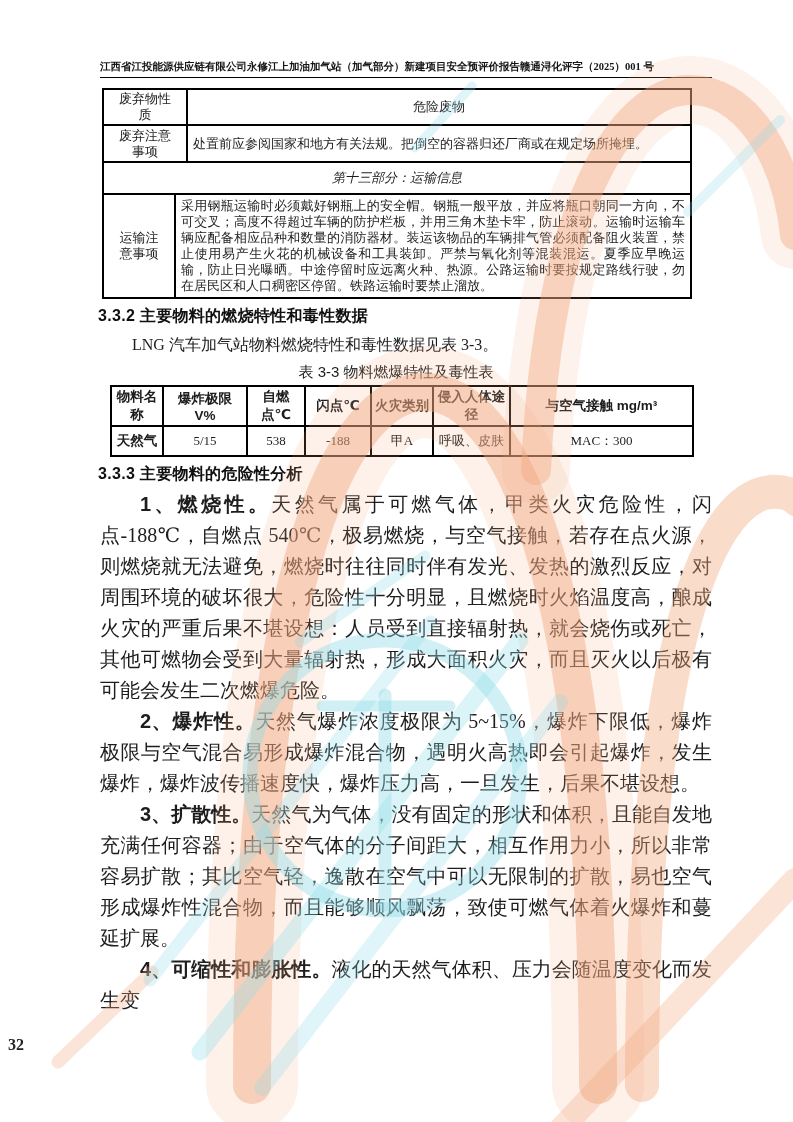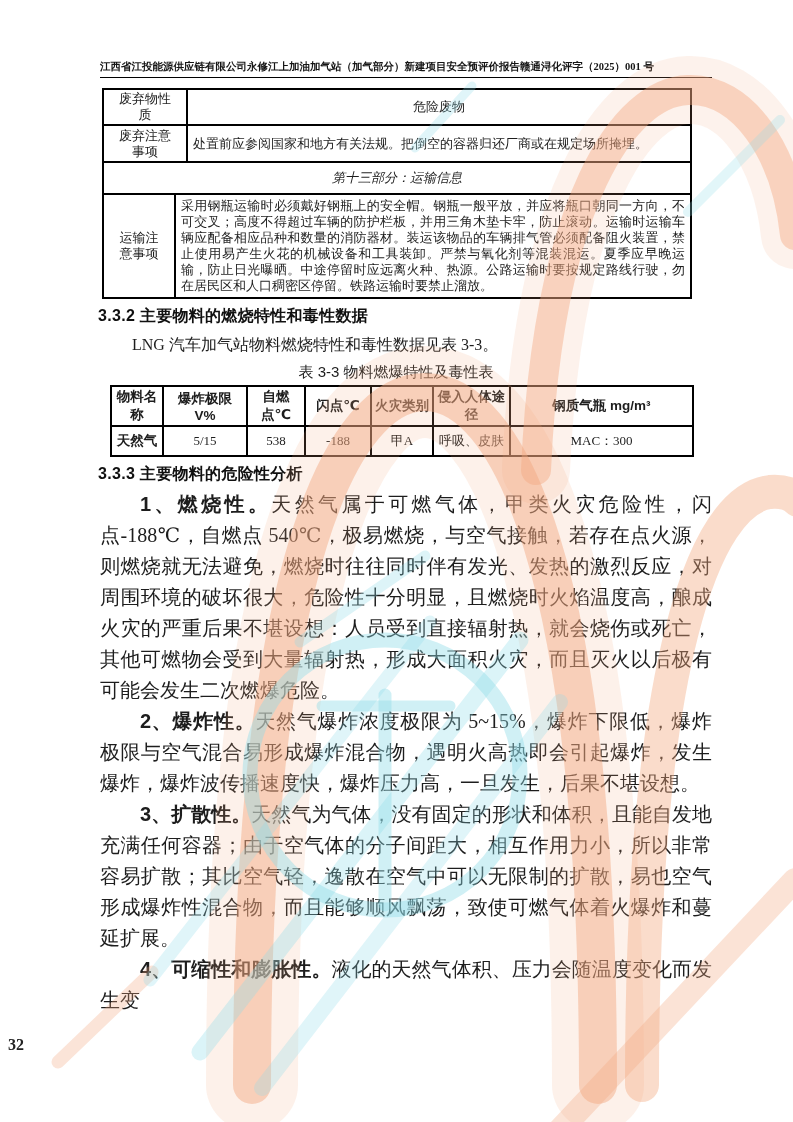--- a/index.html
+++ b/index.html
@@ -143,21 +143,21 @@
           <col style="width:183px">
       </colgroup>
       <tbody>
           <tr>
         <td class="th">物料名称</td>
         <td class="th">爆炸极限 V%</td>
         <td class="th">自燃点℃</td>
         <td class="th">闪点℃</td>
         <td class="th">火灾类别</td>
         <td class="th">侵入人体途径</td>
-        <td class="th">钢质气瓶 mg/m³</td>
+        <td class="th">与空气接触 mg/m³</td>
       </tr>
       <tr class="tr-data">
         <td class="th">天然气</td>
         <td>5/15</td>
         <td>538</td>
         <td>-188</td>
         <td>甲A</td>
         <td>呼吸、皮肤</td>
         <td>MAC：300</td>
       </tr>

